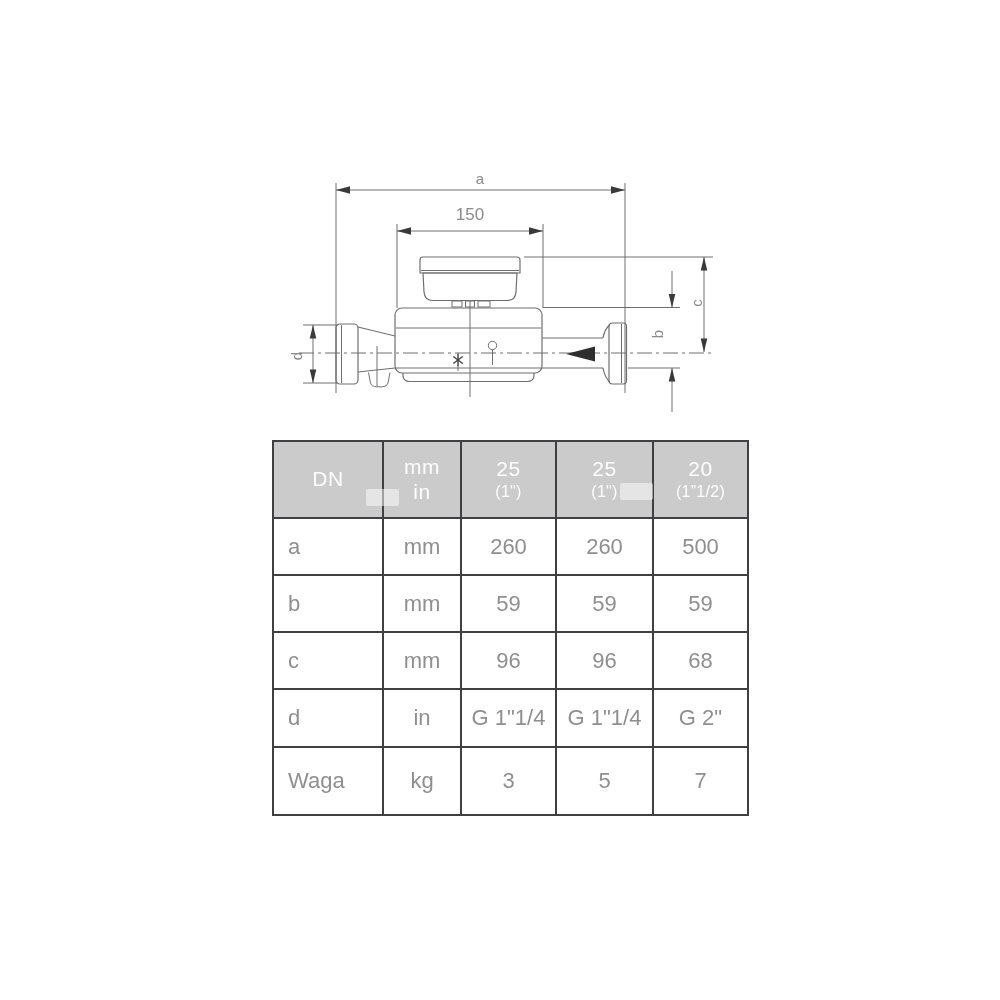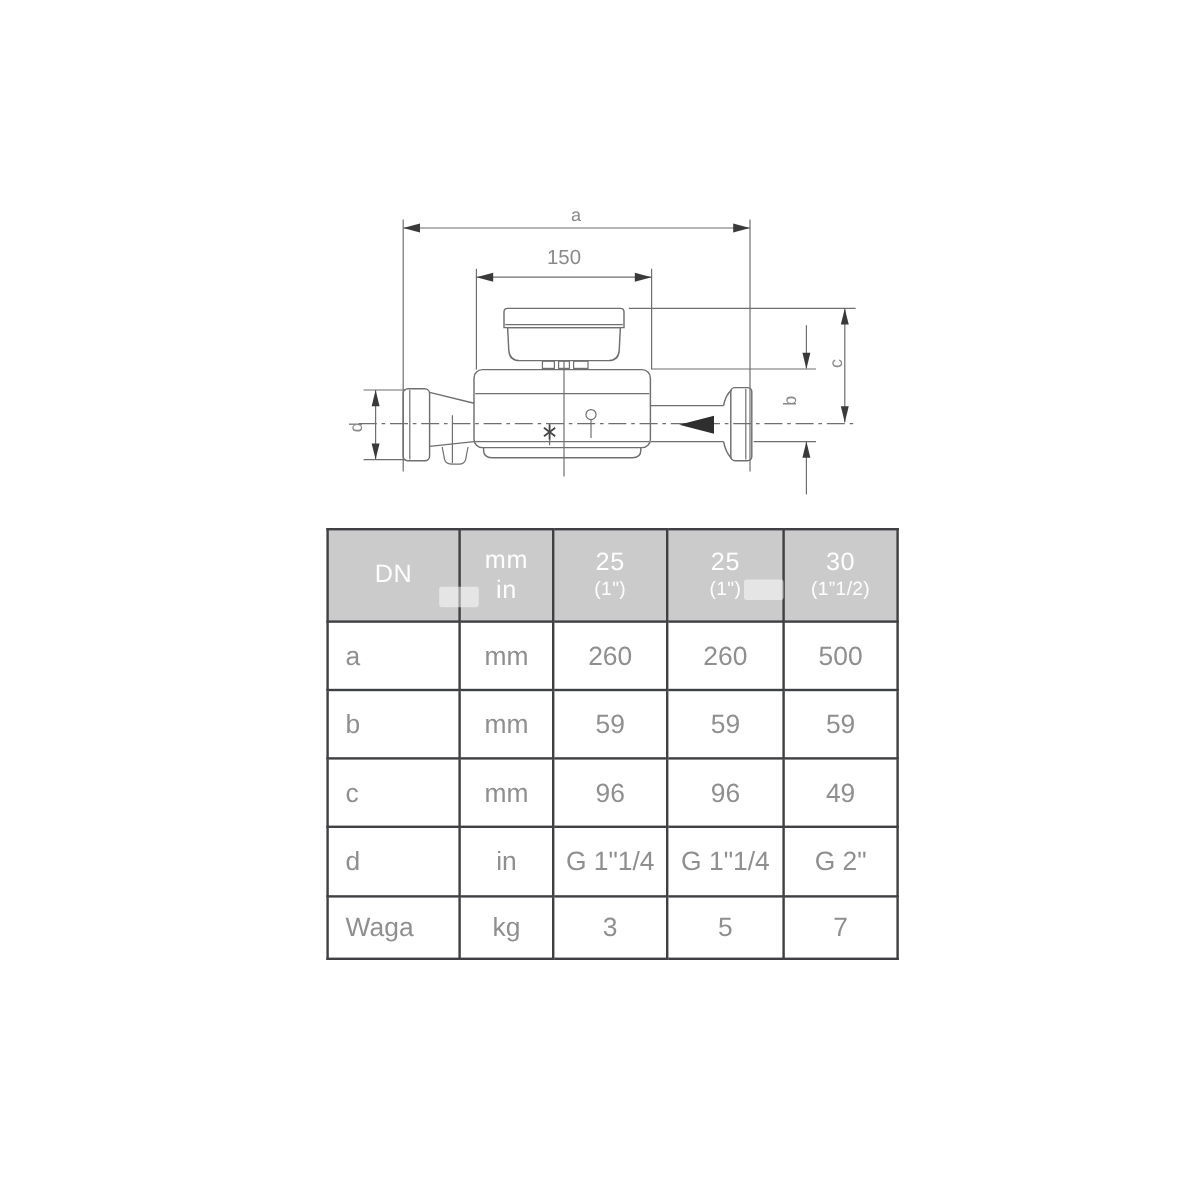--- a/index.html
+++ b/index.html
@@ -18,21 +18,21 @@
   svg.drawing text.big { font-size:17px; }
 
   table.spec {
     position:absolute; left:272px; top:440px; width:475px;
     border-collapse:collapse; table-layout:fixed;
   }
   .spec th, .spec td { border:2px solid #3f4043; padding:0; }
   .spec thead tr { height:77px; }
   .spec tbody tr:nth-child(1), .spec tbody tr:nth-child(2), .spec tbody tr:nth-child(3) { height:57px; }
   .spec tbody tr:nth-child(4) { height:58px; }
-  .spec tbody tr:nth-child(5) { height:52px; }
+  .spec tbody tr:nth-child(5) { height:68px; }
   .spec thead th {
     background:#cbcbcb; color:#fefefe; font-weight:400;
     text-align:center; vertical-align:middle;
   }
   .h-main { font-size:21px; line-height:1.18; letter-spacing:0.5px; }
   .h-sub  { font-size:16px; line-height:1.25; letter-spacing:0.3px; }
   .spec td {
     color:#8f8f8f; font-size:22px; font-weight:300;
     text-align:center; vertical-align:middle; background:#ffffff;
   }
@@ -162,21 +162,21 @@
         </th>
         <th>
           <div class="h-main">25</div>
           <div class="h-sub">(1")</div>
         </th>
         <th>
           <div class="h-main">25</div>
           <div class="h-sub">(1")</div>
         </th>
         <th>
-          <div class="h-main">30</div>
+          <div class="h-main">20</div>
           <div class="h-sub">(1”1/2)</div>
         </th>
       </tr>
     </thead>
     <tbody>
       <tr>
         <td class="param">a</td>
         <td>mm</td>
         <td>260</td>
         <td>260</td>
@@ -187,21 +187,21 @@
         <td>mm</td>
         <td>59</td>
         <td>59</td>
         <td>59</td>
       </tr>
       <tr>
         <td class="param">c</td>
         <td>mm</td>
         <td>96</td>
         <td>96</td>
-        <td>49</td>
+        <td>68</td>
       </tr>
       <tr>
         <td class="param">d</td>
         <td>in</td>
         <td>G 1"1/4</td>
         <td>G 1"1/4</td>
         <td>G 2"</td>
       </tr>
       <tr>
         <td class="param">Waga</td>

